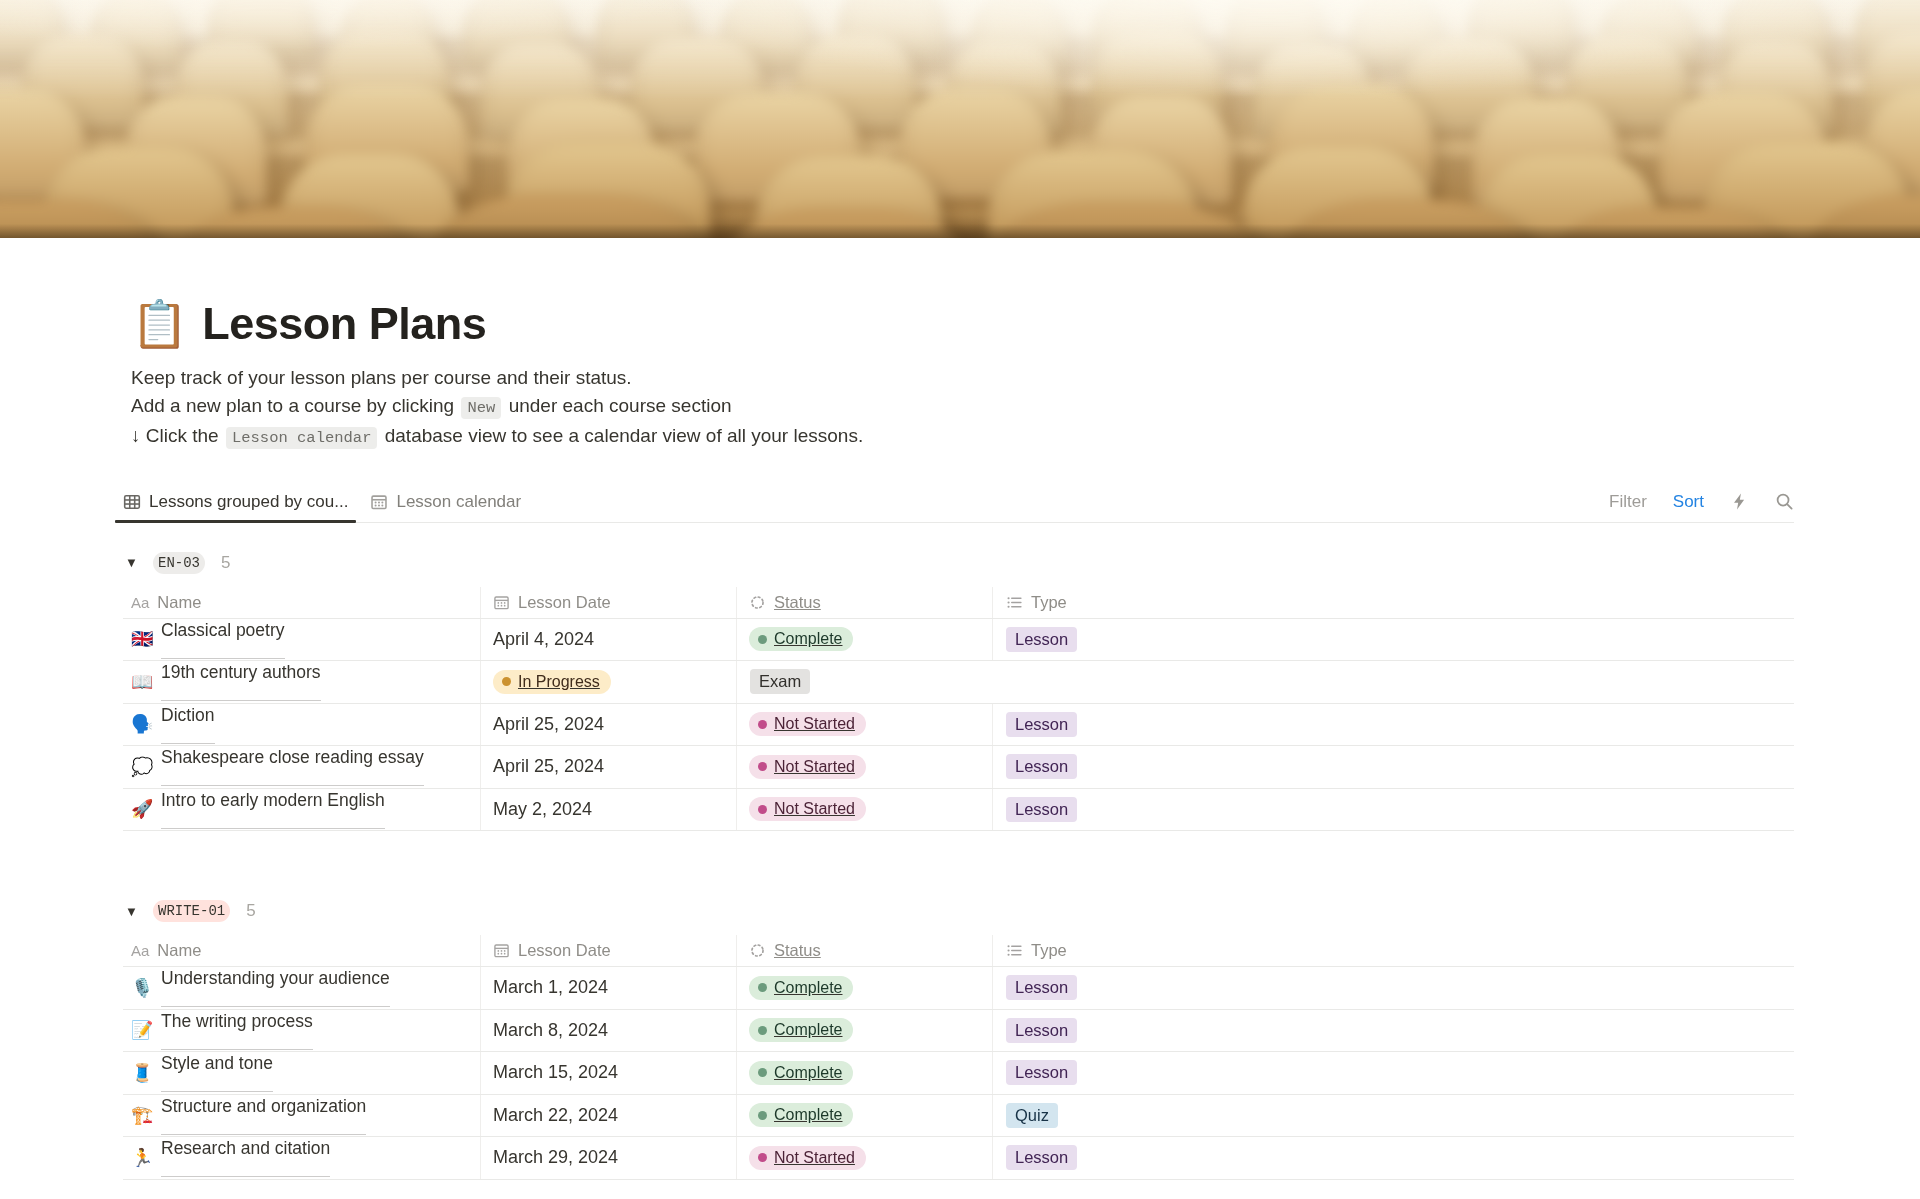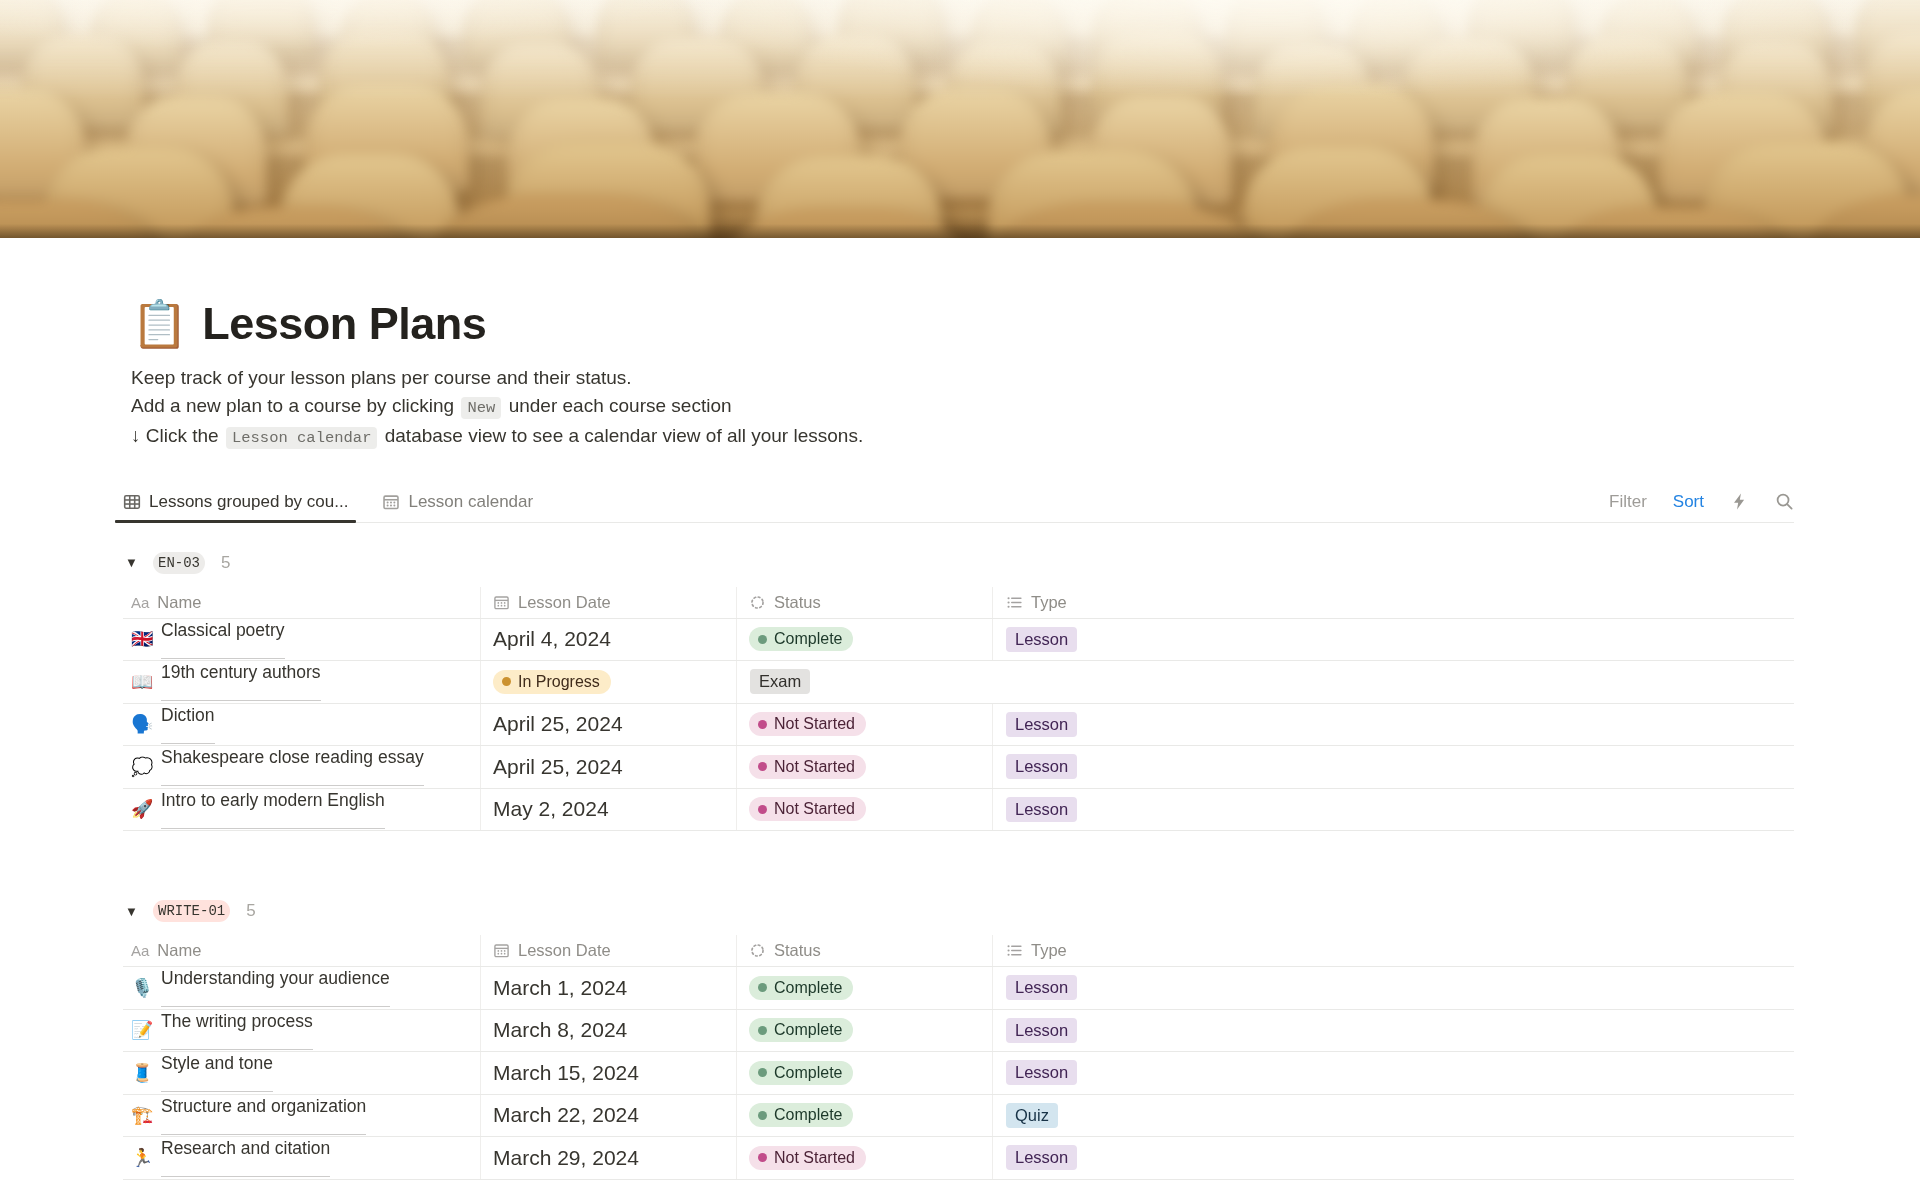--- a/index.html
+++ b/index.html
@@ -28,21 +28,21 @@
   .page-title { font-size:45px; font-weight:700; color:#24221E; letter-spacing:-0.5px; }
 
   .desc { margin-top:14px; font-size:19px; line-height:27.5px; color:#37352F; }
   .inline-code { font-family:"Liberation Mono","DejaVu Sans Mono",monospace;
     font-size:15.5px; color:#6f6e69; background:rgba(135,131,120,0.15);
     border-radius:4px; padding:2px 6px; margin:0 2px; }
 
   
   .viewbar { margin-top:34px; display:flex; justify-content:space-between; align-items:flex-end;
     border-bottom:1px solid #E9E9E7; height:36px; }
-  .tabs { display:flex; gap:34px;justify-content:space-between; }
+  .tabs { display:flex; gap:22px;justify-content:space-between; }
   .tab { display:flex; align-items:center; gap:8px; font-size:17px; padding-bottom:10px;
     color:#82807B; cursor:pointer; position:relative; }
   .tab .ticon { display:inline-flex; opacity:.75; }
   .tab.active { color:#37352F; font-weight:500; }
   .tab.active::after { content:""; position:absolute; left:-8px; right:-8px; bottom:-1px;
     height:2.5px; background:#37352F; border-radius:1px; }
   .view-actions { display:flex; align-items:center; gap:26px; padding-bottom:10px; }
   .va-filter { font-size:17px; color:#9e9c98; cursor:pointer; }
   .va-sort { font-size:17px; color:#2383E2; cursor:pointer; }
   .va-icon { display:inline-flex; cursor:pointer; }
@@ -55,30 +55,30 @@
   .group-badge { font-family:"Liberation Mono","DejaVu Sans Mono",monospace; font-size:14px;
     color:#37352F; padding:3px 5px; border-radius:12px; cursor:pointer; }
   .group-count { font-size:17px; color:#A8A6A1; margin-left:16px; }
 
   .thead { display:flex; height:32px; border-bottom:1px solid #E9E9E7; align-items:center; }
   .th { display:flex; align-items:center; gap:8px; font-size:16.5px; color:#8F8D88; height:100%; }
   .hicon { display:inline-flex; opacity:.9; }
   .aa-glyph { font-size:15px; color:#9B9997; }
   .col-name { width:358px; padding-left:8px; border-right:1px solid #EFEEEC; }
   .col-date { width:256px; padding-left:12px; border-right:1px solid #EFEEEC; }
-  .col-status { width:256px; padding-left:12px; border-right:1px solid #EFEEEC; }
+  .col-status { width:256px; padding-left:12px; border-right:1px solid #EFEEEC;text-decoration:underline; }
   .col-type { flex:1; padding-left:13px; }
 
   .trow { display:flex; height:42.5px; border-bottom:1px solid #E9E9E7; align-items:center; }
   .cell { height:100%; display:flex; align-items:center; }
   .row-emoji { font-size:18px; width:26px; display:inline-block; }
   .row-name { font-size:17.5px; font-weight:500; color:#37352F; margin-left:4px; cursor:pointer;
     border-bottom:1px solid rgba(55,53,47,0.25); padding-bottom:17px;
     white-space:nowrap; overflow:hidden; text-overflow:ellipsis; max-width:310px; }
-  .date-text { font-size:21px; color:#37352F; }
+  .date-text { font-size:18px; color:#37352F; }
   .status-pill { display:inline-flex; align-items:center; gap:7px; border-radius:999px;
     padding:3px 11px 3px 9px; font-size:16px; cursor:pointer; }
   .status-dot { width:9px; height:9px; border-radius:50%; display:inline-block; }
   .type-pill { display:inline-block; border-radius:4px; padding:3px 9px; font-size:16.5px; cursor:pointer; }
 </style>
 </head>
 <body>
 
 <div class="banner">
   <div class="banner-seats" id="banner-seats">

